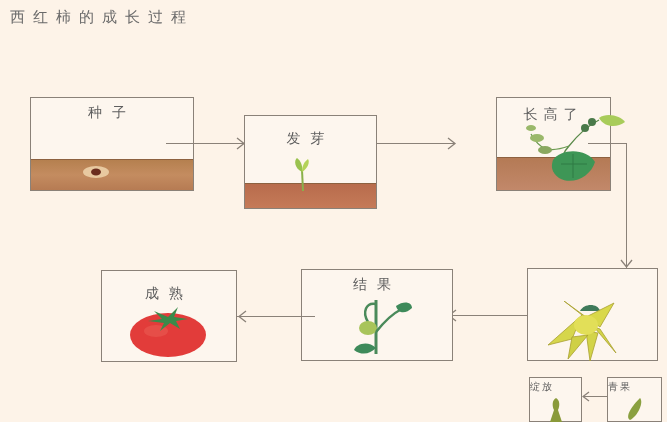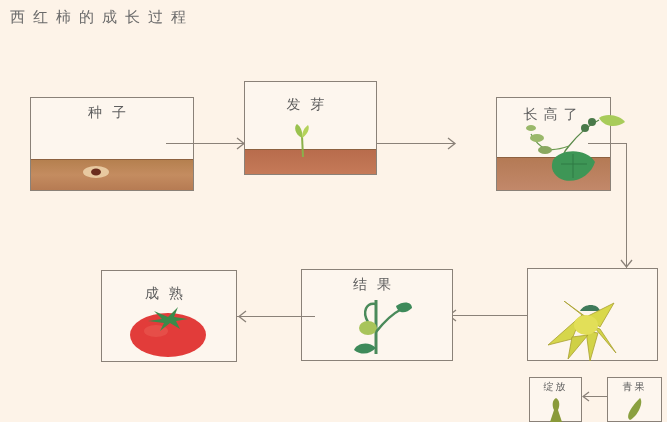--- a/index.html
+++ b/index.html
@@ -25,21 +25,21 @@
     font-family:"DejaVu Serif", serif;
   }
   .soil {
     position:absolute; left:0; right:0; bottom:0;
     background:linear-gradient(180deg,#b5804f 0%,#c48c60 50%,#b67b53 100%);
     border-top:1px solid #8d6140;
   }
   svg { position:absolute; }
   .line { position:absolute; background:#8a8178; }
   .small-label {
-    position:absolute; left:0; right:0; text-align:center;
+    position:absolute; left:0; right:0; text-align:left;
     font-size:10px; letter-spacing:2px; color:#5e5e5e;
     font-family:Liberation Mono, monospace;
   }
 </style>
 </head>
 <body>
 
 <div class="title">西红柿的成长过程</div>
 
 <div class="box" style="left:30px;top:97px;width:164px;height:94px;">
@@ -49,21 +49,21 @@
     <ellipse cx="15" cy="7" rx="13" ry="6" fill="#e8c9a0"></ellipse>
     <ellipse cx="15" cy="7" rx="5" ry="3.5" fill="#6b2d1e"></ellipse>
   </svg>
 </div>
 
 <div class="line" style="left:166px;top:143px;width:78px;height:1.3px;"></div>
 <svg style="left:236px;top:137px;" width="10" height="13">
     <polyline points="1,1 8,6.5 1,12" fill="none" stroke="#8a8178" stroke-width="1.3"></polyline>
   </svg>
 
-<div class="box" style="left:244px;top:81px;width:133px;height:94px;">
+<div class="box" style="left:244px;top:115px;width:133px;height:94px;">
   <div class="label" style="top:14px;">发芽</div>
   <div class="soil" style="height:24px;background:linear-gradient(180deg,#b86c4c,#c57a58);"></div>
   <svg style="left:47px;top:40px;" width="20" height="36" viewBox="0 0 20 36">
     <line x1="10" y1="14" x2="11" y2="35" stroke="#8ab04a" stroke-width="2"></line>
     <path d="M10 16 C2 12 2 4 5 2 C9 5 11 10 10 16Z" fill="#9ac24e"></path>
     <path d="M10 16 C16 12 18 6 16 3 C12 6 10 10 10 16Z" fill="#b4d25a"></path>
   </svg>
 </div>
 
 <div class="line" style="left:377px;top:143px;width:78px;height:1.3px;"></div>

